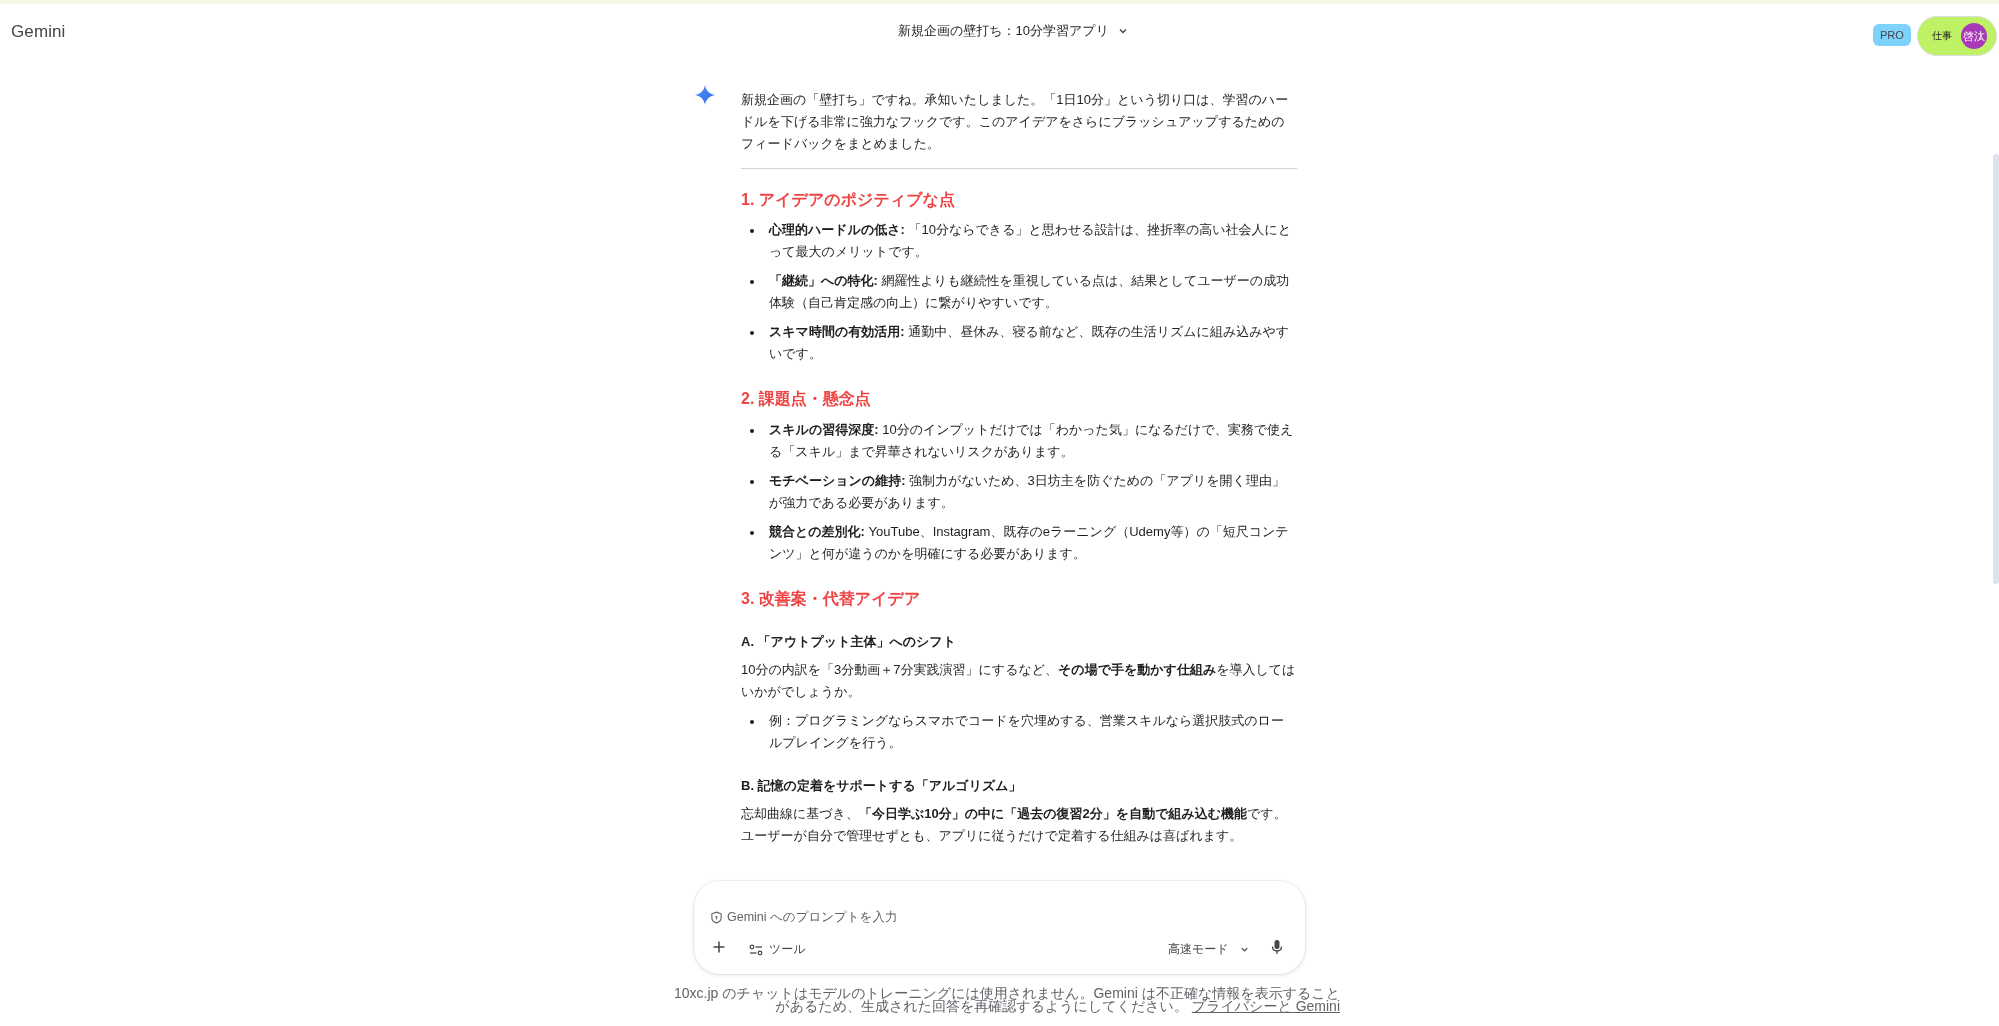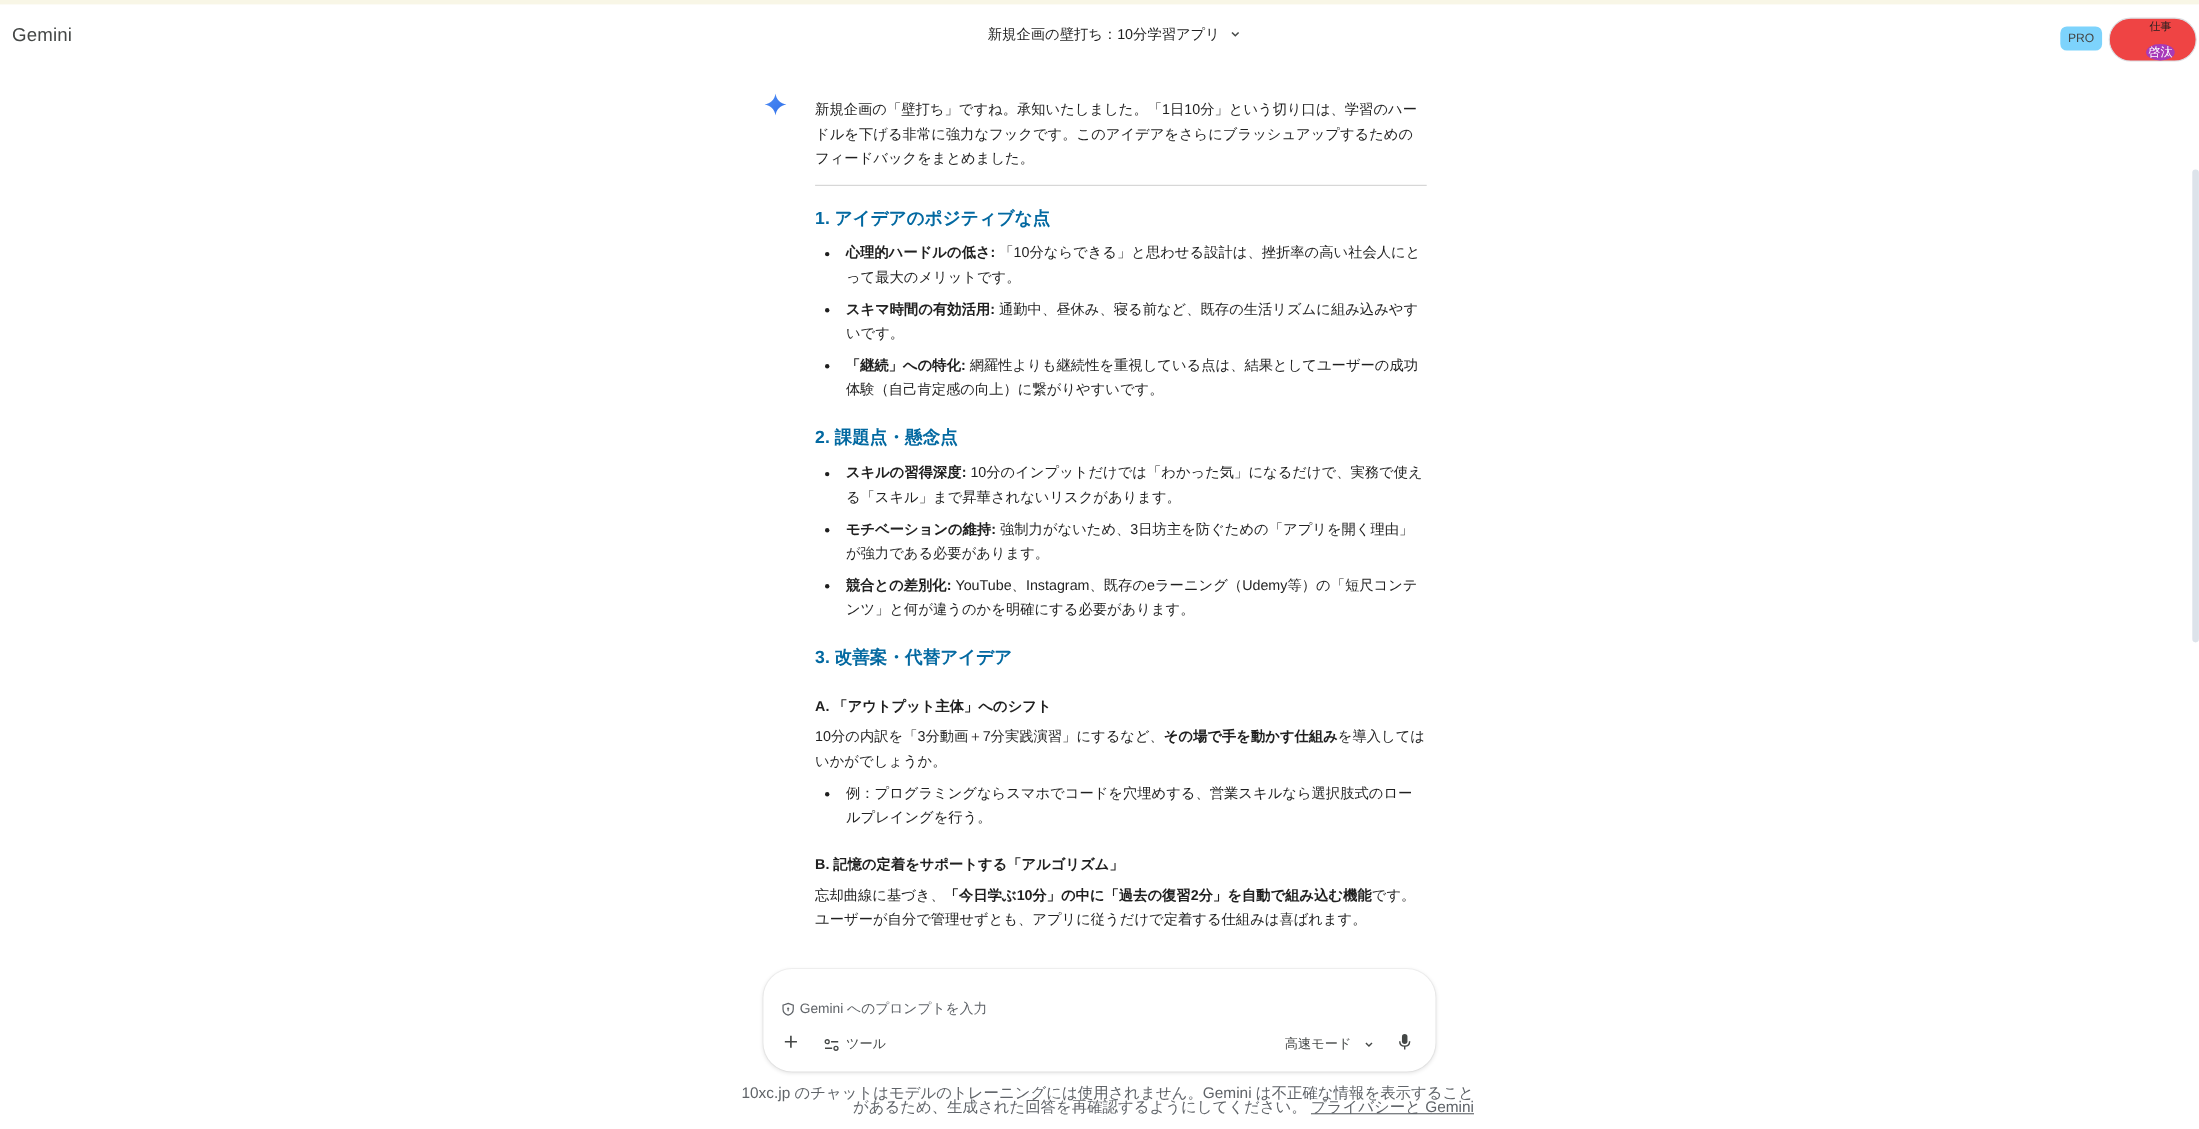--- a/index.html
+++ b/index.html
@@ -37,22 +37,21 @@
     position: absolute; left: 1873px; top: 20px;
     height: 22px; padding: 0 7px;
     background: #7dd3fc; border-radius: 6px;
     font-size: 11px; color: #444746; line-height: 22px;
   }
   .account-pill {
     position: absolute; left: 1917px; top: 12px;
     width: 80px; height: 40px;
     border: 1px solid #dadce0; border-radius: 20px;
     display: flex; align-items: center; padding-left: 14px; gap: 9px;
-    background: #ef4444;
-    flex-direction: column;
+    background: #bef264;
   }
   .account-pill .ws { font-size: 10px; color: #1f1f1f; }
   .avatar {
     width: 26px; height: 26px; border-radius: 50%;
     background: #a83ab8; color: #fff;
     font-size: 11px; display: flex; align-items: center; justify-content: center;
   }
 
   
   .scrollbar-thumb {
@@ -71,21 +70,21 @@
     position: absolute; left: 46px; top: 13px; width: 556px;
     font-size: 13px; line-height: 22px; color: #1f1f1f;
   }
   .content p { margin: 0; }
   .intro { color: #1f1f1f; }
   .hr {
     height: 1px; background: #d3d3d3; margin: 13px 0 0 0;
   }
   h2.sec {
     font-size: 16px; font-weight: bold; margin: 0; line-height: 22px;
-    color: #0369a1;
+    color: #ef4444;
   }
   ul.bl { margin: 0; padding: 0 0 0 28px; list-style: none; }
   ul.bl li { position: relative; margin: 0; }
   ul.bl li::before {
     content: ""; position: absolute; left: -19px; top: 10px;
     width: 4px; height: 4px; border-radius: 50%; background: #1f1f1f;
   }
   ul.bl li b { font-weight: bold; }
   h3.sub { font-size: 13px; font-weight: bold; margin: 0; line-height: 22px; }
   b { font-weight: bold; }
@@ -148,22 +147,22 @@
     <path d="M10 0 C10.8 5.5 14.5 9.2 20 10 C14.5 10.8 10.8 14.5 10 20 C9.2 14.5 5.5 10.8 0 10 C5.5 9.2 9.2 5.5 10 0 Z" fill="url(#sg)"></path>
   </svg>
 
   <div class="content">
     <p class="intro">新規企画の「壁打ち」ですね。承知いたしました。「1日10分」という切り口は、学習のハードルを下げる非常に強力なフックです。このアイデアをさらにブラッシュアップするためのフィードバックをまとめました。</p>
     <div class="hr"></div>
 
     <h2 class="sec" style="margin-top:20px">1. アイデアのポジティブな点</h2>
     <ul class="bl" style="margin-top:8px">
       <li><b>心理的ハードルの低さ:</b><span> 「10分ならできる」と思わせる設計は、挫折率の高い社会人にとって最大のメリットです。</span></li>
+      <li style="margin-top:7px"><b>「継続」への特化:</b><span> 網羅性よりも継続性を重視している点は、結果としてユーザーの成功体験（自己肯定感の向上）に繋がりやすいです。</span></li>
       <li style="margin-top:7px"><b>スキマ時間の有効活用:</b><span> 通勤中、昼休み、寝る前など、既存の生活リズムに組み込みやすいです。</span></li>
-      <li style="margin-top:7px"><b>「継続」への特化:</b><span> 網羅性よりも継続性を重視している点は、結果としてユーザーの成功体験（自己肯定感の向上）に繋がりやすいです。</span></li>
     </ul>
 
     <h2 class="sec" style="margin-top:23px">2. 課題点・懸念点</h2>
     <ul class="bl" style="margin-top:9px">
       <li><b>スキルの習得深度:</b><span> 10分のインプットだけでは「わかった気」になるだけで、実務で使える「スキル」まで昇華されないリスクがあります。</span></li>
       <li style="margin-top:7px"><b>モチベーションの維持:</b><span> 強制力がないため、3日坊主を防ぐための「アプリを開く理由」が強力である必要があります。</span></li>
       <li style="margin-top:7px"><b>競合との差別化:</b><span> YouTube、Instagram、既存のeラーニング（Udemy等）の「短尺コンテンツ」と何が違うのかを明確にする必要があります。</span></li>
     </ul>
 
     <h2 class="sec" style="margin-top:23px">3. 改善案・代替アイデア</h2>

